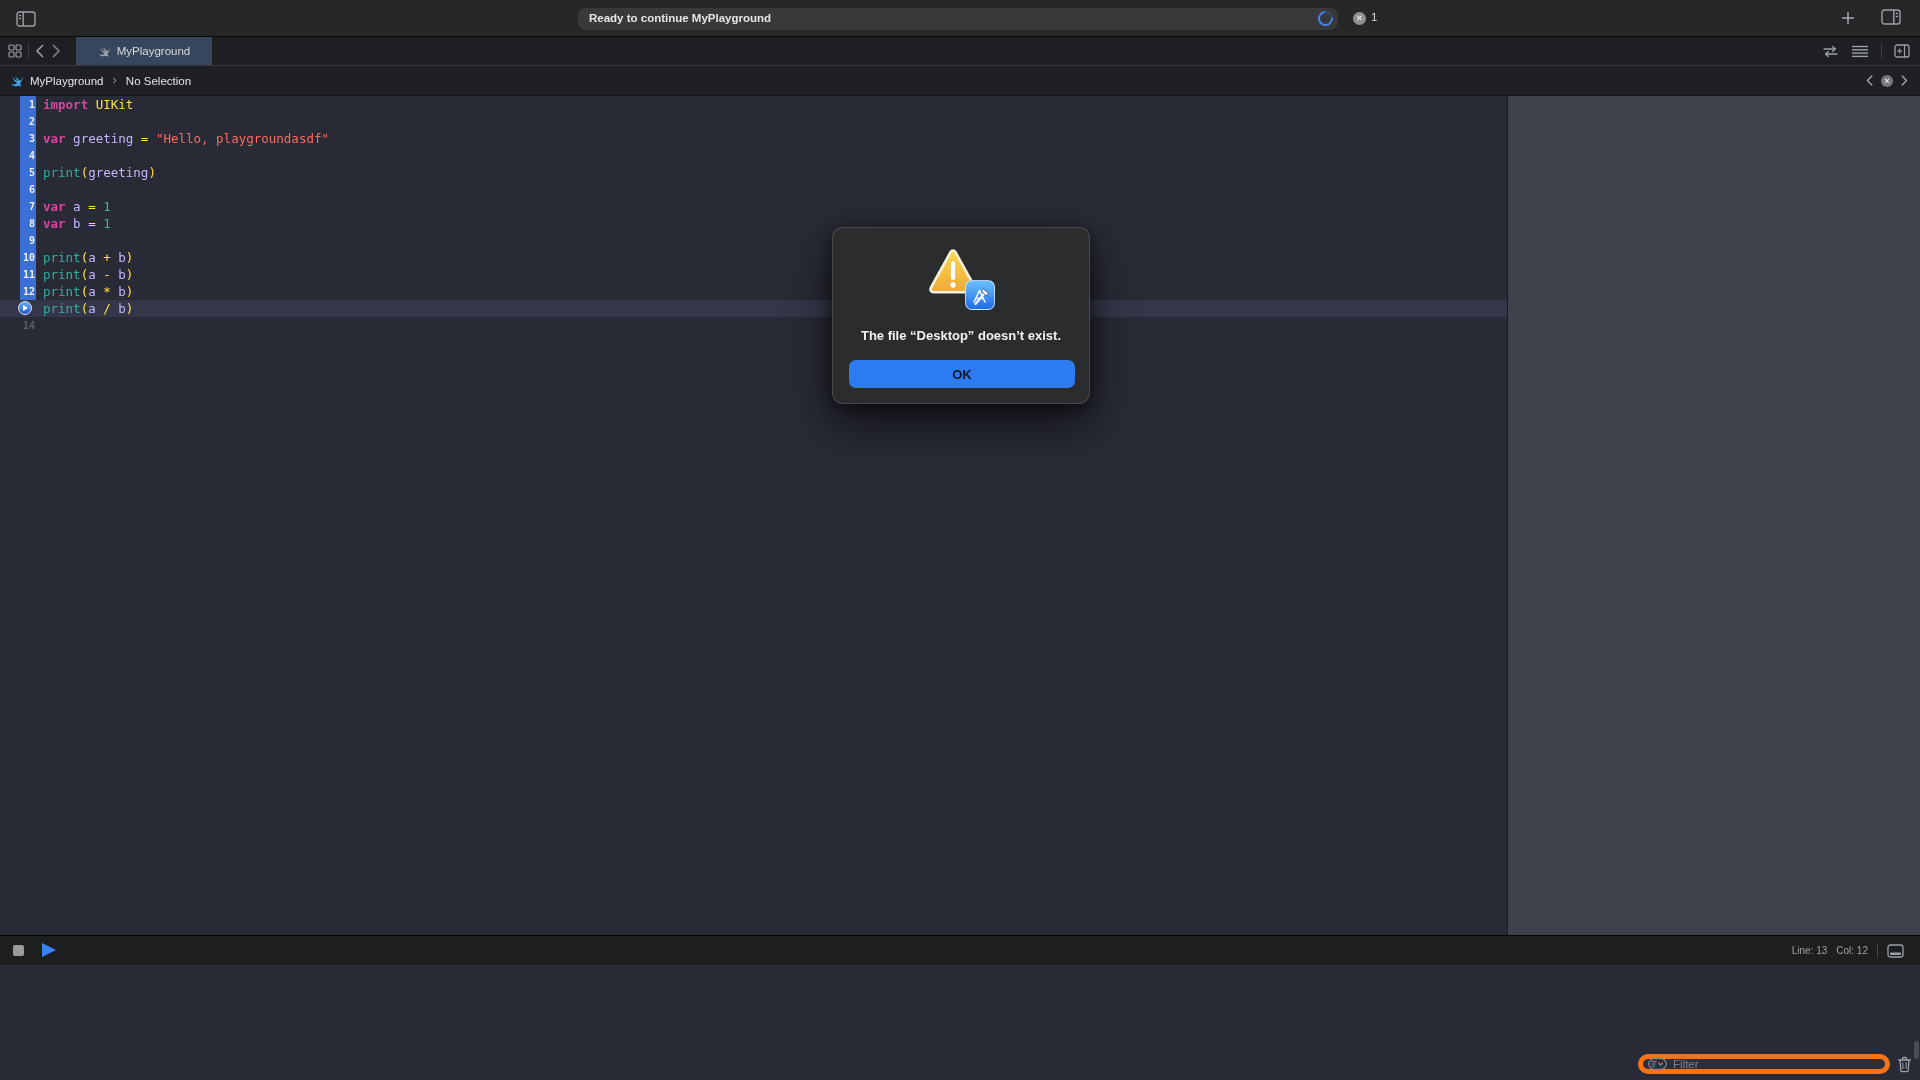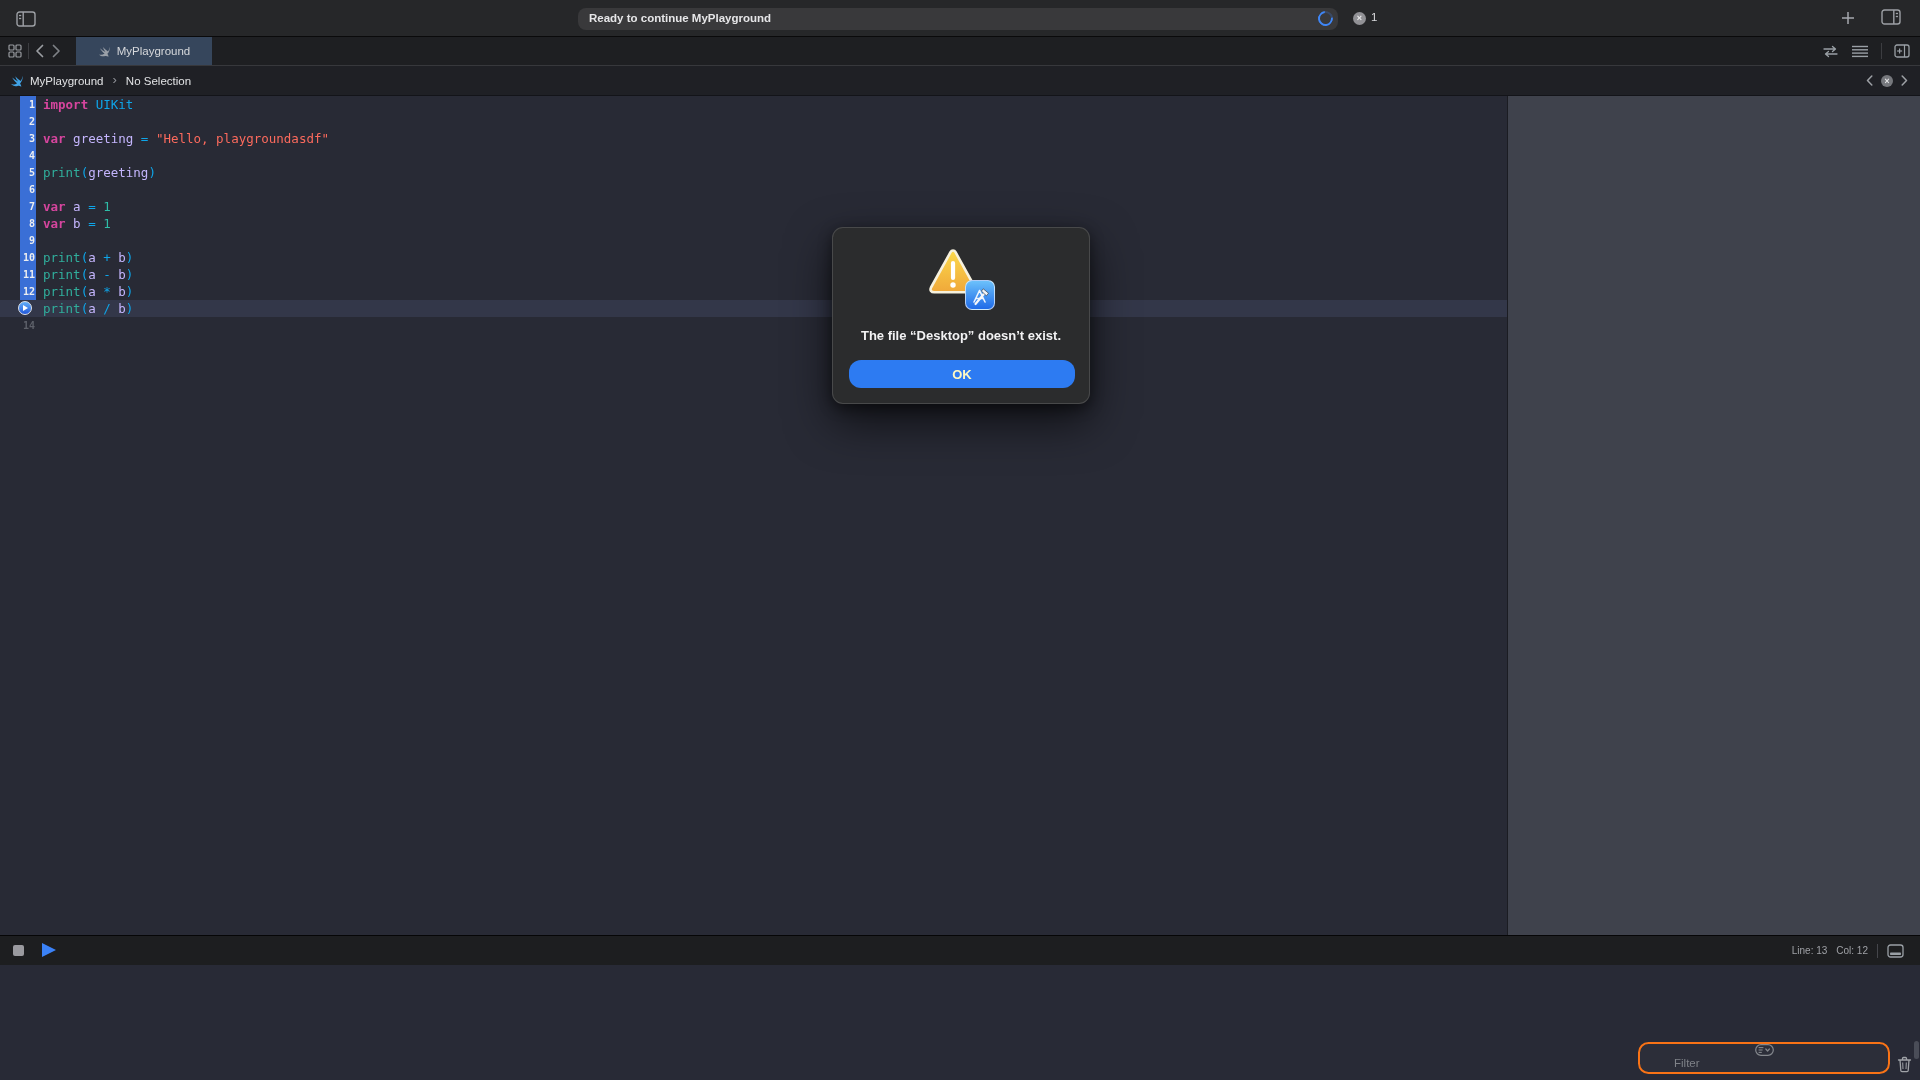--- a/index.html
+++ b/index.html
@@ -54,21 +54,21 @@
   .gutter-num{display:inline-block;width:15px;margin-left:20px;text-align:right;
               font-size:10px;font-weight:bold;color:#eceef0;padding-right:1px;}
   .gutter-num.blue{background:#3a6fd6;}
   .gutter-num.dim{color:#5d6069;font-weight:bold;}
   .code-text{margin-left:7px;white-space:pre;color:#dfe0e3;}
   .tk-kw{color:#d6459e;font-weight:bold;}
   .tk-fn{color:#30ae9c;}
   .tk-id{color:#c4b5fd;}
   .tk-num{color:#2fbda8;}
   .tk-str{color:#fc6a5d;}
-  .tk-pl{color:#0ea5e9;}
+  .tk-pl{color:#fde047;}
   .play-btn{position:absolute;left:18px;top:1px;width:14px;height:14px;border-radius:50%;
             background:linear-gradient(180deg,#63b0f8 0%,#2257d9 100%);
             border:1.5px solid #dde2ea;box-sizing:border-box;}
   .play-btn::after{content:"";position:absolute;left:4px;top:2.5px;width:0;height:0;
                    border-left:5px solid #fff;border-top:3px solid transparent;border-bottom:3px solid transparent;}
 
   
   .results-panel{position:absolute;left:1507px;top:96px;width:413px;height:839px;
                  background:#3f424c;border-left:1px solid #1b1c22;box-sizing:border-box;}
 
@@ -77,40 +77,40 @@
             border-top:1px solid #060607;border-bottom:1px solid #060607;box-sizing:content-box;}
   .stop-btn{position:absolute;left:13px;top:9px;width:11px;height:11px;border-radius:2px;background:#9a9a9f;}
   .run-btn{position:absolute;left:42px;top:7px;width:0;height:0;
            border-left:14px solid #3b82f7;border-top:7.5px solid transparent;border-bottom:7.5px solid transparent;}
   .debug-right{position:absolute;right:16px;top:0;height:29px;display:flex;align-items:center;gap:9px;}
   .linecol{font-size:10px;color:#9fa1a6;}
   .dbg-sep{width:1px;height:14px;background:#45464b;}
 
   
   .console{position:absolute;left:0;top:965px;width:1920px;height:115px;background:#282a36;}
-  .filter-field{position:absolute;right:30px;bottom:6px;width:252px;height:32px;border:2px solid #f97316;
-                border-radius:10.5px;background:rgba(255,255,255,0.02);display:flex;align-items:center;box-sizing:border-box;flex-direction:column;}
+  .filter-field{position:absolute;right:30px;bottom:6px;width:252px;height:20px;border:5px solid #f97316;
+                border-radius:10.5px;background:rgba(255,255,255,0.02);display:flex;align-items:center;box-sizing:border-box;}
   .filter-field input{background:transparent;border:none;outline:none;color:#c9cbce;font-size:11.5px;
                       font-family:"Liberation Sans",sans-serif;width:180px;}
   .filter-field input::placeholder{color:#7f8288;}
   .trash-btn{position:absolute;right:8px;bottom:7px;}
   .scroll-thumb{position:absolute;right:1px;top:76px;width:5px;height:18px;border-radius:2.5px;background:#4a4d58;}
 
   
   .dialog{position:absolute;left:832px;top:227px;width:258px;height:177px;background:#2b2c2d;
           border:1px solid rgba(255,255,255,0.14);border-radius:11px;
           box-shadow:0 18px 45px rgba(0,0,0,0.62),0 4px 14px rgba(0,0,0,0.45);z-index:50;box-sizing:border-box;}
   .dlg-iconwrap{position:absolute;left:50%;top:18px;transform:translateX(-53%);width:66px;height:64px;}
   .dlg-badge{position:absolute;right:-3px;bottom:0;width:30px;height:30px;border-radius:7px;
              background:linear-gradient(180deg,#6cc1fb 0%,#1f6be8 100%);
              border:1px solid rgba(255,255,255,0.65);box-sizing:border-box;}
   .dlg-message{position:absolute;left:0;top:100px;width:100%;text-align:center;
                font-size:13px;font-weight:bold;color:#f2f2f3;}
   .ok-btn{position:absolute;left:16px;top:132px;width:226px;height:28px;background:#2d7bf2;
-          border:none;border-radius:12px;color:#fef9c3;font-size:13px;font-weight:bold;
+          border:none;border-radius:7px;color:#0f172a;font-size:13px;font-weight:bold;
           font-family:"Liberation Sans",sans-serif;}
 
   svg{display:block;}
 </style>
 </head>
 <body>
 
 <div class="app">
 
   <div class="toolbar">

